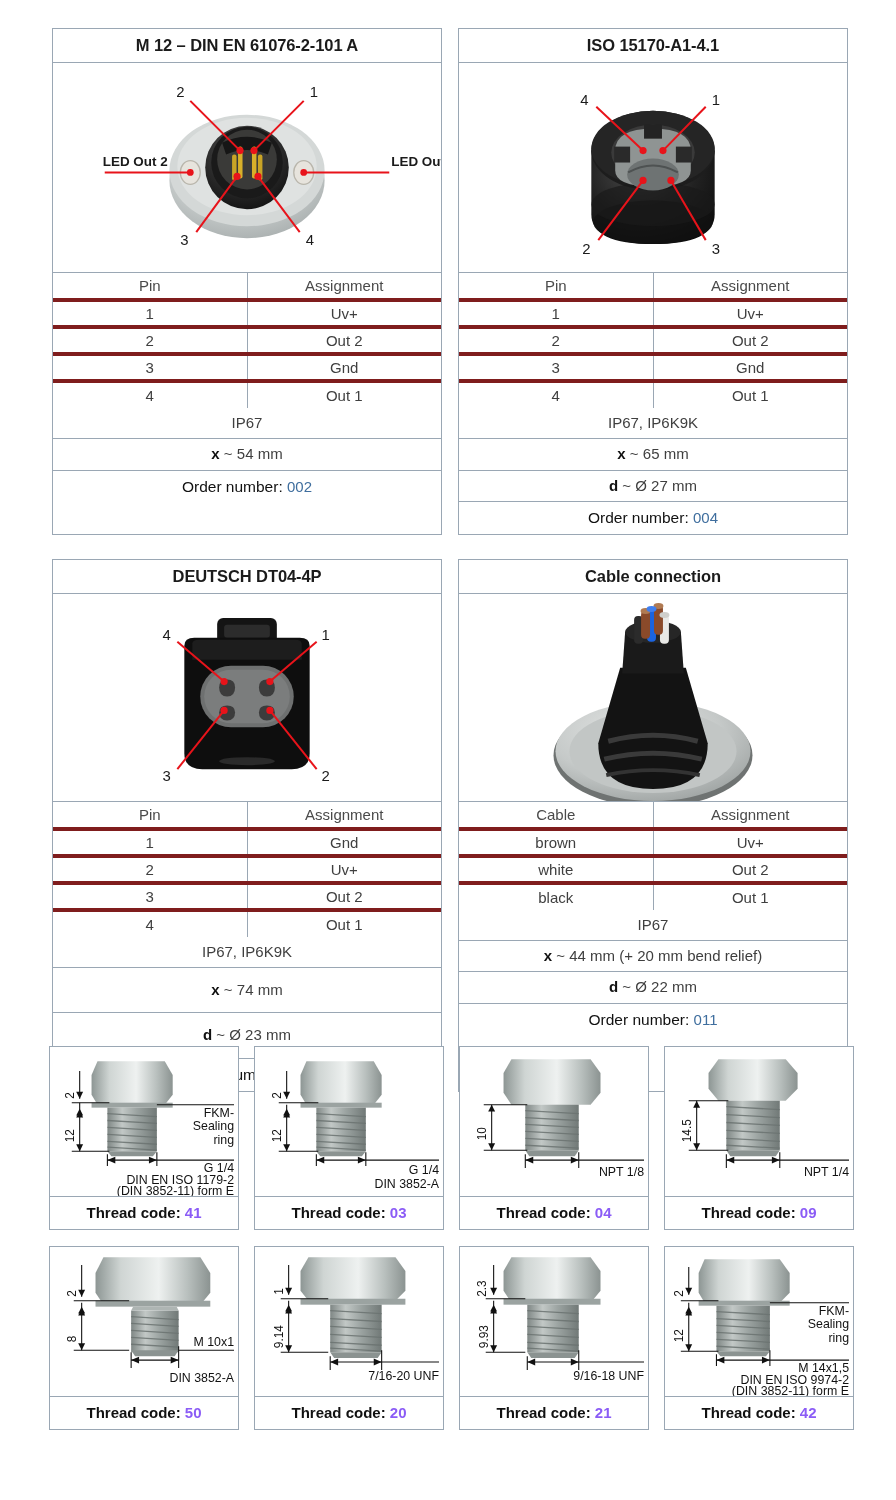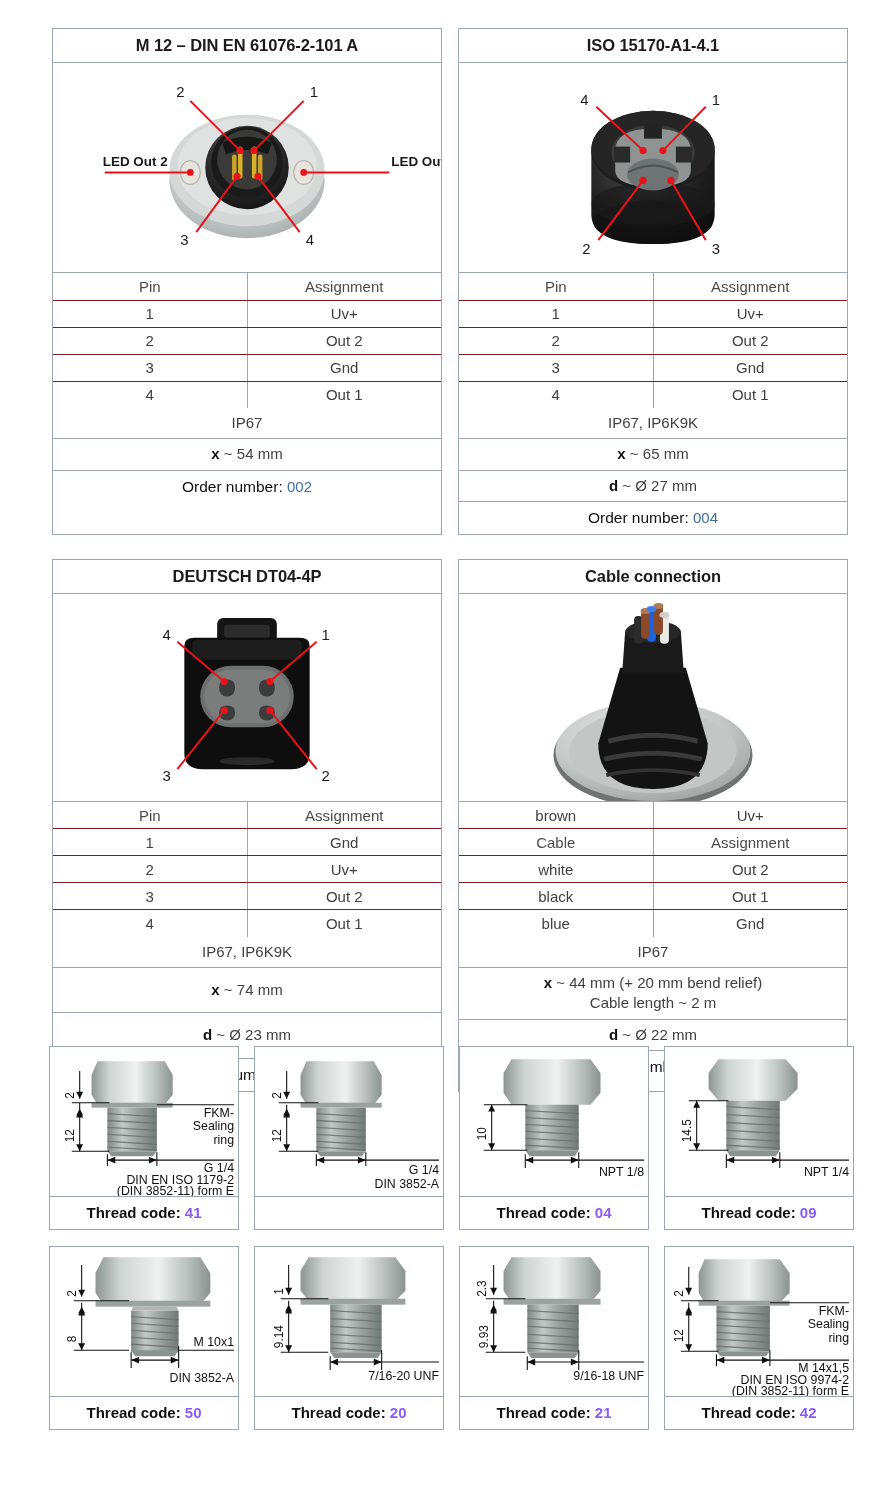--- a/index.html
+++ b/index.html
@@ -40,21 +40,21 @@
     height: 210px;
     border-bottom: 1px solid #9aa7b4;
     position: relative; overflow: hidden; background: #fff;
   }
   .conn-figure.tall { height: 208px; }
   .conn-figure svg { display: block; width: 100%; height: 100%; }
 
   
   .pin-table { width: 100%; border-collapse: collapse; }
   .pin-table td {
-    border-bottom: 1px solid #7f1d1d;
+    border-bottom: 4px solid #7f1d1d;
     text-align: center;
     font-size: 15px;
     color: #3f3f3f;
     height: 27px;
     padding: 0 4px;
   }
   .pin-table td.left-col { border-right: 1px solid #9aa7b4; width: 50%; }
   .pin-table tr:last-child td { border-bottom: none; }
   .pin-table td.hdr { color: #4a4a4a; }
 
@@ -395,48 +395,43 @@
           <rect x="196" y="11" width="9" height="30" rx="4" fill="#8a4a2a"></rect>
           <ellipse cx="187.5" cy="17" rx="5" ry="3" fill="#b07a52"></ellipse>
           <ellipse cx="200.5" cy="12" rx="5" ry="3" fill="#b07a52"></ellipse>
           <ellipse cx="193.5" cy="15" rx="5" ry="3" fill="#3f7ff0"></ellipse>
           <ellipse cx="206.5" cy="21" rx="5" ry="3" fill="#cfcfcb"></ellipse>
         </svg>
       </div>
       <table class="pin-table">
         <tbody>
             <tr>
+          <td class="left-col hdr">Cable</td>
+          <td class="hdr">Assignment</td>
+        </tr>
+        <tr>
           <td class="left-col">brown</td>
           <td>Uv+</td>
         </tr>
         <tr>
-          <td class="left-col hdr">Cable</td>
-          <td class="hdr">Assignment</td>
-        </tr>
-        <tr>
           <td class="left-col">white</td>
           <td>Out 2</td>
         </tr>
         <tr>
           <td class="left-col">black</td>
           <td>Out 1</td>
-        </tr>
-        <tr>
-          <td class="left-col">blue</td>
-          <td>Gnd</td>
         </tr>
       </tbody>
         </table>
       <div class="spec-row">IP67</div>
       <div class="spec-row">
         <div>
           <b>x</b>
           <span>~ 44 mm (+ 20 mm bend relief)</span>
         </div>
-        <div>Cable length ~ 2 m</div>
       </div>
       <div class="spec-row">
         <b>d</b>
         <span>~ Ø 22 mm</span>
       </div>
       <div class="order-row">
         <span>Order number:</span>
         <span class="num">011</span>
       </div>
     </div>
@@ -540,20 +535,24 @@
           <text class="dimtxt" x="26" y="96" transform="rotate(-90 26 96)">12</text>
           <line class="dimline" x1="62" y1="114" x2="112" y2="114"></line>
           <path d="M 62 114 l 8 -3.5 v 7 z" fill="#111"></path>
           <path d="M 112 114 l -8 -3.5 v 7 z" fill="#111"></path>
           <line class="dimline" x1="62" y1="108" x2="62" y2="120"></line>
           <line class="dimline" x1="112" y1="106" x2="112" y2="120"></line>
           <line class="dimline" x1="112" y1="114" x2="186" y2="114"></line>
           <text class="spectxt" x="186" y="128" text-anchor="end">G 1/4</text>
           <text class="spectxt" x="186" y="142" text-anchor="end">DIN 3852-A</text>
         </svg>
+      </div>
+      <div class="thread-code">
+        <span>Thread code:</span>
+        <span class="tnum">03</span>
       </div>
     </div>
 
     <div class="thread-card">
       <div class="thread-figure">
         <svg viewBox="0 0 190 150">
           <path d="M 52 12 L 132 12 L 142 26 L 142 46 L 132 58 L 52 58 L 44 46 L 44 26 Z" fill="url(#hexA)"></path>
           <rect x="66" y="58" width="54" height="46" fill="url(#thrA)"></rect>
           <g stroke="#6b7371" stroke-width="1.3" opacity="0.85">
             <line x1="66" y1="64" x2="120" y2="67"></line>

